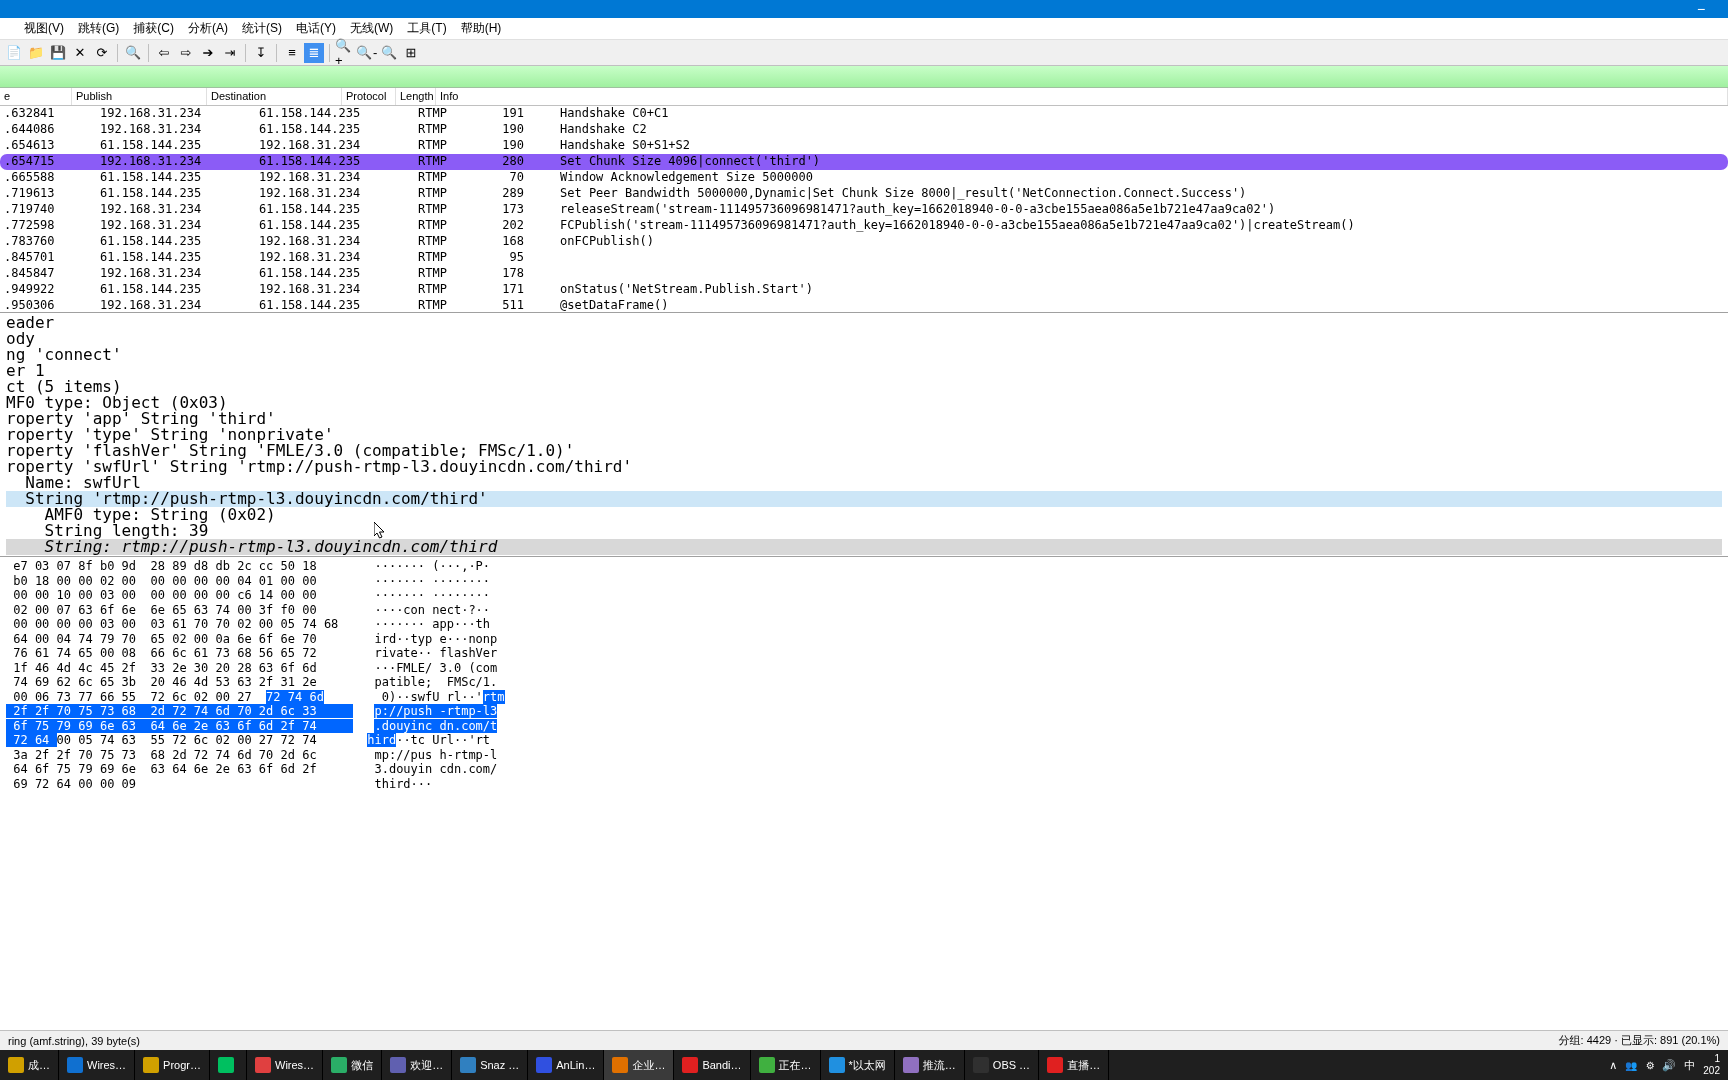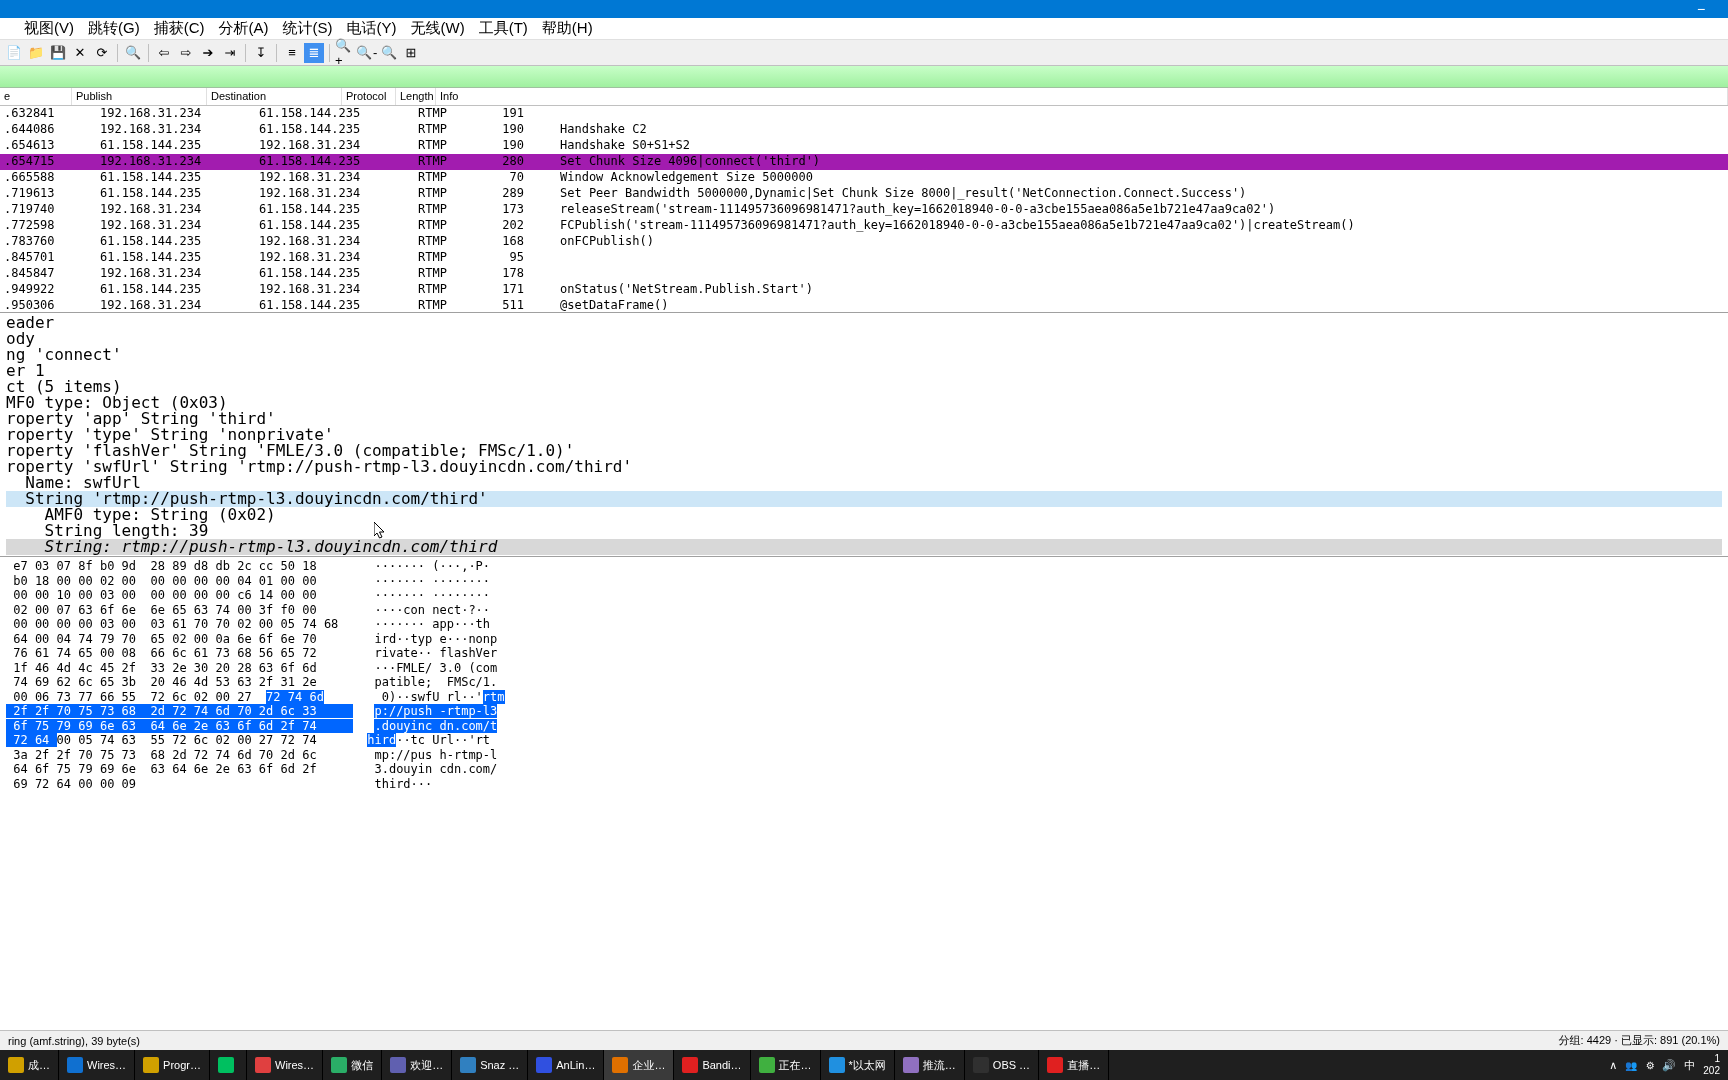--- a/index.html
+++ b/index.html
@@ -32,21 +32,21 @@
   background: #fff;
   border-bottom: 1px solid #e0e0e0;
   height: 22px;
   display: flex;
   align-items: center;
   padding-left: 4px;
   gap: 2px;
 }
 .menu-item {
   padding: 2px 6px;
-  font-size: 15px;
+  font-size: 12px;
   cursor: pointer;
 }
 .toolbar {
   background: #f0f0f0;
   border-bottom: 1px solid #c0c0c0;
   height: 26px;
   display: flex;
   align-items: center;
   padding: 0 4px;
   gap: 2px;
@@ -92,21 +92,21 @@
 .c-len { width: 40px; text-align: right; padding-right: 8px !important; }
 .c-info { flex: 1; }
 .packet-row {
   display: flex;
   height: 16px;
   white-space: nowrap;
   overflow: hidden;
   gap: 24px;
 }
 .packet-row > div { padding: 0 4px; overflow: hidden; }
-.packet-row.sel { background: #a21caf; }
+.packet-row.sel { background: #8b5cf6; border-radius: 7px; }
 .detail-pane {
   flex: 0 0 244px;
   overflow: hidden;
   font-family: "Lucida Console", Consolas, monospace;
   font-size: 16px;
   line-height: 16px;
   padding: 2px 6px;
   border-bottom: 1px solid #a0a0a0;
   white-space: pre;
 }
@@ -224,20 +224,21 @@
     <div class="c-len">Length</div>
     <div class="c-info">Info</div>
   </div>
   <div id="packet-rows">
       <div class="packet-row">
         <div class="c-time">.632841</div>
         <div class="c-src">192.168.31.234</div>
         <div class="c-dst">61.158.144.235</div>
         <div class="c-proto">RTMP</div>
         <div class="c-len">191</div>
+        <div class="c-info">Handshake C0+C1</div>
       </div>
       <div class="packet-row">
         <div class="c-time">.644086</div>
         <div class="c-src">192.168.31.234</div>
         <div class="c-dst">61.158.144.235</div>
         <div class="c-proto">RTMP</div>
         <div class="c-len">190</div>
         <div class="c-info">Handshake C2</div>
       </div>
       <div class="packet-row">

